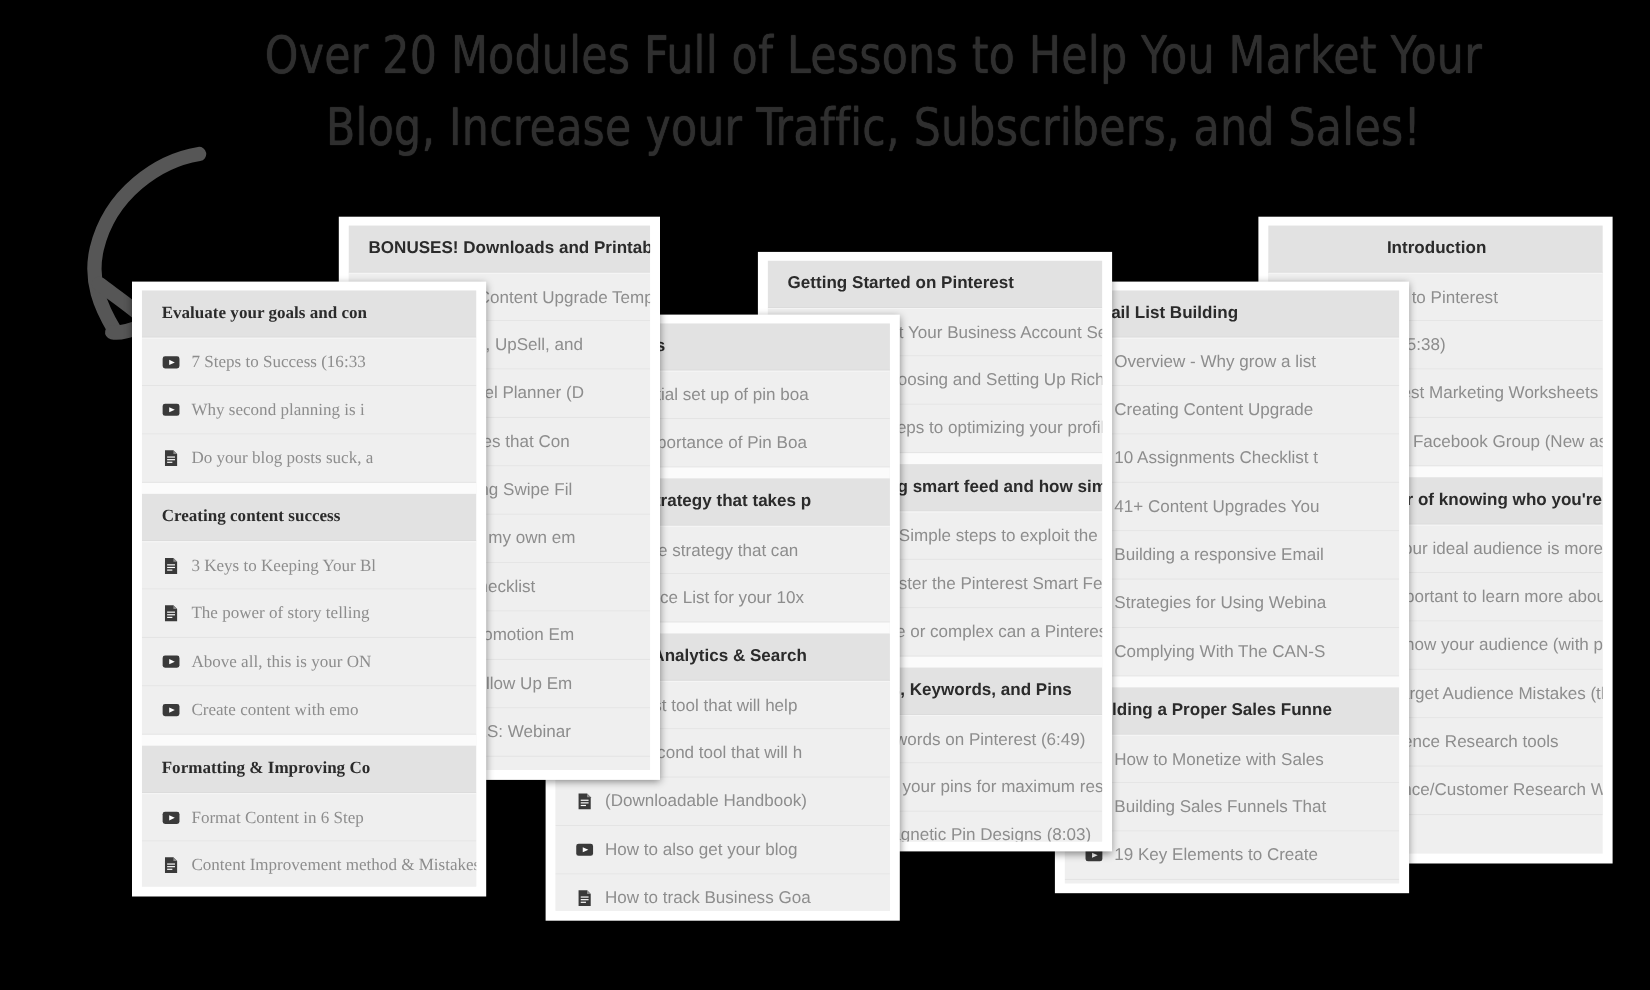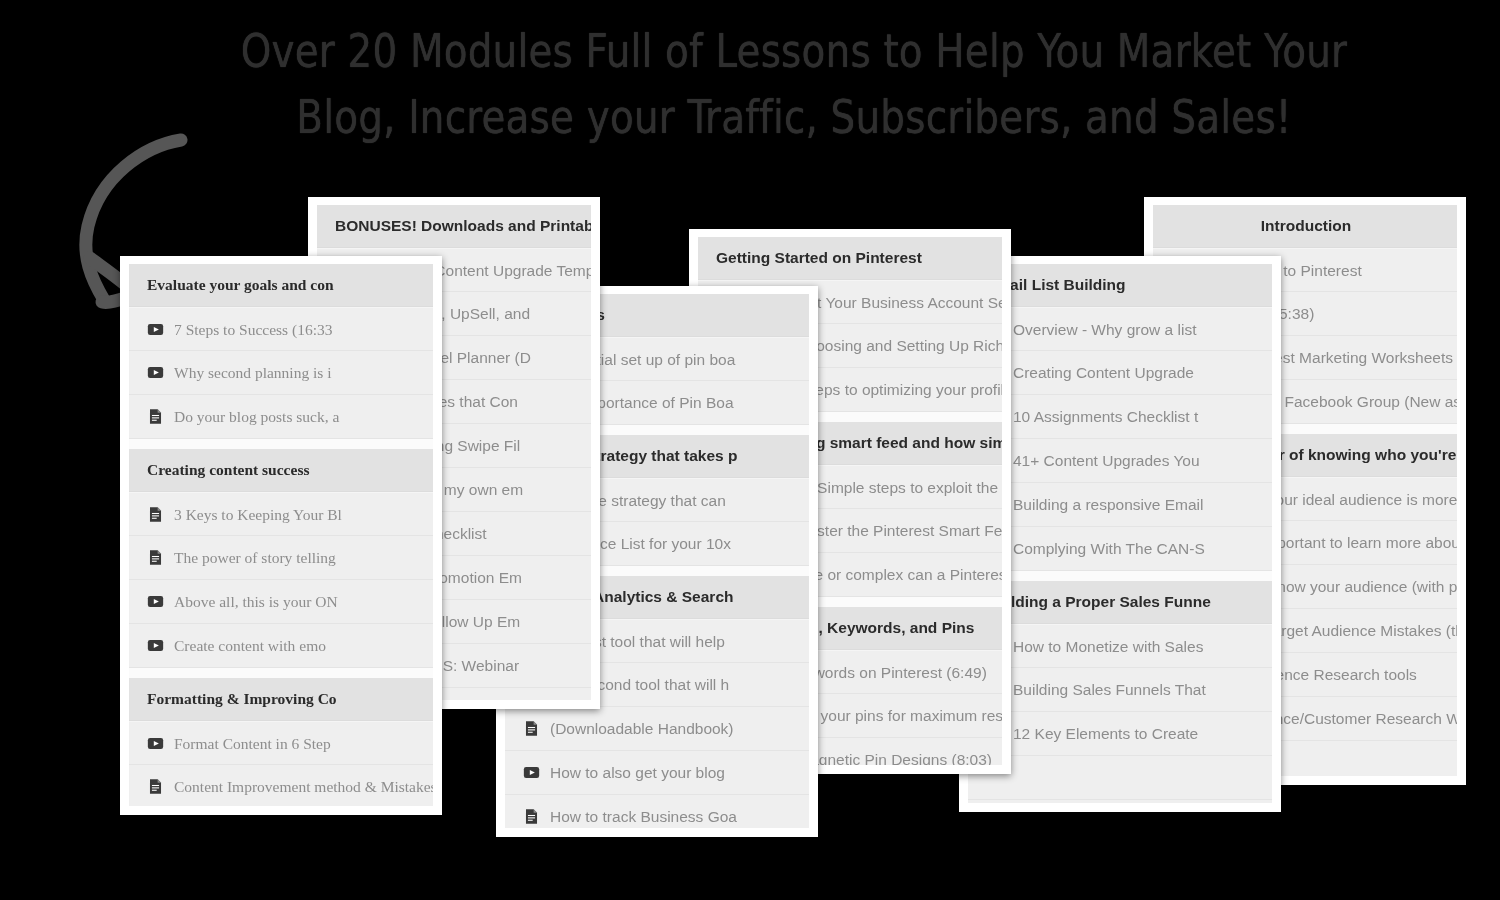--- a/index.html
+++ b/index.html
@@ -495,20 +495,30 @@
             <span class="label">Building a responsive Email</span>
           </div>
           <div class="row">
             <svg class="ico" viewBox="0 0 20 20">
               <path d="M3.5 1.5 h9 l4 4 v13 h-13 z" fill="#3a3a3a"></path>
               <path d="M12.5 1.5 v4 h4 z" fill="#8a8a8a"></path>
               <rect x="5.8" y="8.2" width="8.4" height="1.25" fill="#ffffff"></rect>
               <rect x="5.8" y="11" width="8.4" height="1.25" fill="#ffffff"></rect>
               <rect x="5.8" y="13.8" width="5.6" height="1.25" fill="#ffffff"></rect>
             </svg>
+            <span class="label">Strategies for Using Webina</span>
+          </div>
+          <div class="row">
+            <svg class="ico" viewBox="0 0 20 20">
+              <path d="M3.5 1.5 h9 l4 4 v13 h-13 z" fill="#3a3a3a"></path>
+              <path d="M12.5 1.5 v4 h4 z" fill="#8a8a8a"></path>
+              <rect x="5.8" y="8.2" width="8.4" height="1.25" fill="#ffffff"></rect>
+              <rect x="5.8" y="11" width="8.4" height="1.25" fill="#ffffff"></rect>
+              <rect x="5.8" y="13.8" width="5.6" height="1.25" fill="#ffffff"></rect>
+            </svg>
             <span class="label">Complying With The CAN-S</span>
           </div>
           <div class="spacer"></div>
           <div class="sec-head">Building a Proper Sales Funne</div>
           <div class="row first-after-head">
             <svg class="ico" viewBox="0 0 20 20">
               <path d="M3.5 1.5 h9 l4 4 v13 h-13 z" fill="#3a3a3a"></path>
               <path d="M12.5 1.5 v4 h4 z" fill="#8a8a8a"></path>
               <rect x="5.8" y="8.2" width="8.4" height="1.25" fill="#ffffff"></rect>
               <rect x="5.8" y="11" width="8.4" height="1.25" fill="#ffffff"></rect>
@@ -521,21 +531,21 @@
               <rect x="1" y="3.5" width="18" height="13" rx="2.6" fill="#3a3a3a"></rect>
               <polygon points="8,7.2 14,10 8,12.8" fill="#ffffff"></polygon>
             </svg>
             <span class="label">Building Sales Funnels That</span>
           </div>
           <div class="row">
             <svg class="ico" viewBox="0 0 20 20">
               <rect x="1" y="3.5" width="18" height="13" rx="2.6" fill="#3a3a3a"></rect>
               <polygon points="8,7.2 14,10 8,12.8" fill="#ffffff"></polygon>
             </svg>
-            <span class="label">12 Key Elements to Create</span>
+            <span class="label">19 Key Elements to Create</span>
           </div>
           <div class="row"></div>
         </div>
       </div>
       <div class="card" id="card6">
         <div class="card-inner">
           <div class="sec-head">Introduction</div>
           <div class="row first-after-head">
             <svg class="ico" viewBox="0 0 20 20">
               <path d="M3.5 1.5 h9 l4 4 v13 h-13 z" fill="#3a3a3a"></path>

